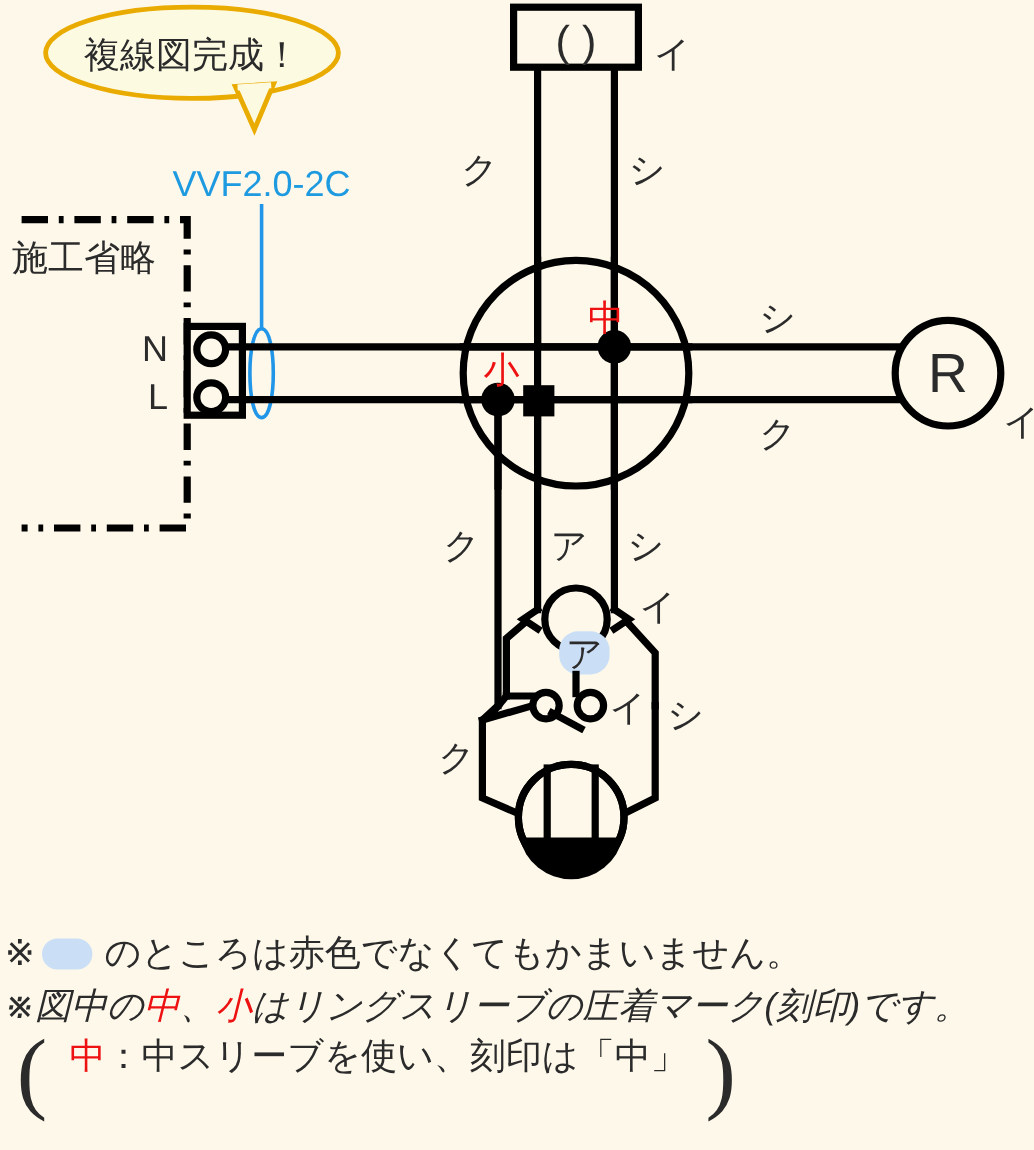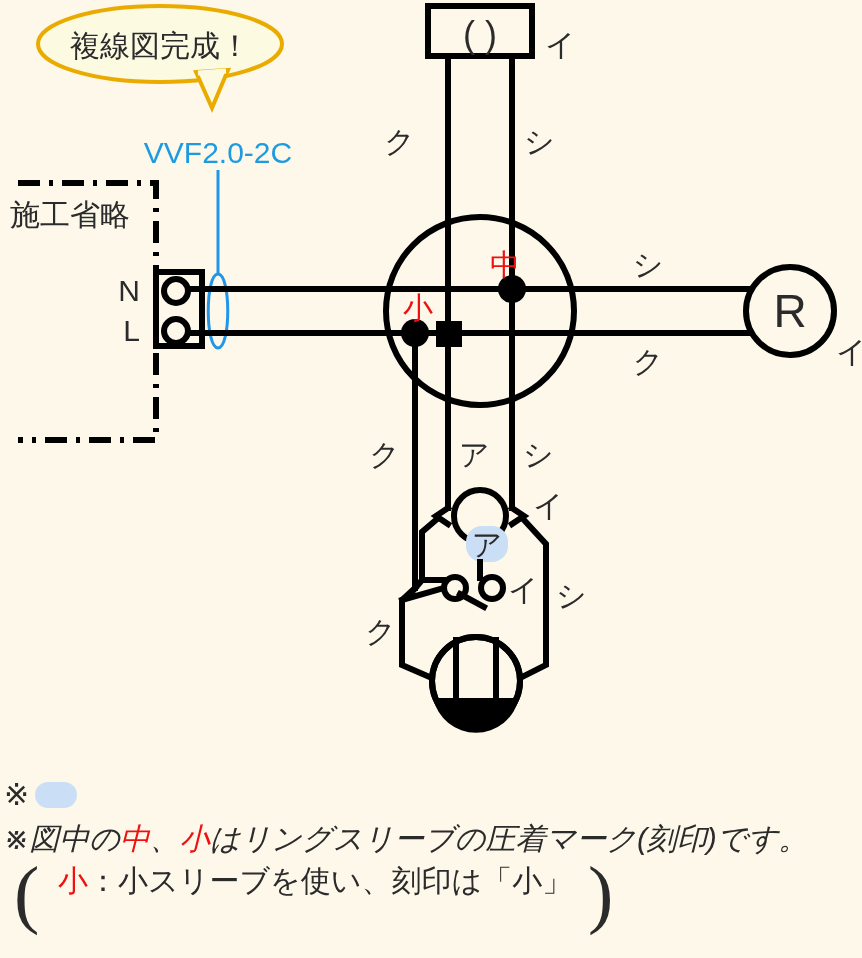--- a/index.html
+++ b/index.html
@@ -195,29 +195,30 @@
       <circle class="sym" cx="476" cy="681" r="44" fill="none"></circle>
     </g>
 
   </svg>
 
   <div style="position:absolute; left:0; top:780px; width:862px;">
 
     <div style="display:flex; align-items:center; font-size:30px; color:#2b2b2b; line-height:1.0; padding-left:4px;">
       <span>※</span>
       <span style="display:inline-block; width:42px; height:26px; background:#cadff6; border-radius:13px; margin:0 10px 0 6px;"></span>
+      <span>のところは赤色でなくてもかまいません。</span>
     </div>
 
     <div style="font-size:30px; color:#2b2b2b; line-height:1.0; margin-top:14px; padding-left:4px; white-space:nowrap;font-style:italic;">
       <span>※図中の</span><span class="note-red" style="color:#ee1111;">中</span><span>、</span><span class="note-red" style="color:#ee1111;">小</span><span>はリングスリーブの圧着マーク(刻印)です。</span>
     </div>
 
     <div style="position:relative; margin-top:10px; padding-left:22px; font-size:30px; color:#2b2b2b;">
       <span style="position:absolute; left:14px; top:-2px; font-size:76px; line-height:0.82; color:#2b2b2b; font-family:'Liberation Serif', serif;">(</span>
       <span style="position:absolute; left:588px; top:-2px; font-size:76px; line-height:0.82; color:#2b2b2b; font-family:'Liberation Serif', serif;">)</span>
       <div style="padding-left:36px; line-height:1.15; white-space:nowrap;">
-        <span style="color:#ee1111;">小</span><span>：小スリーブを使い、刻印は「小」</span>
+        <span style="color:#ee1111;">中</span><span>：中スリーブを使い、刻印は「中」</span>
       </div>
     </div>
 
   </div>
 
 </div>
 
 </body></html>

